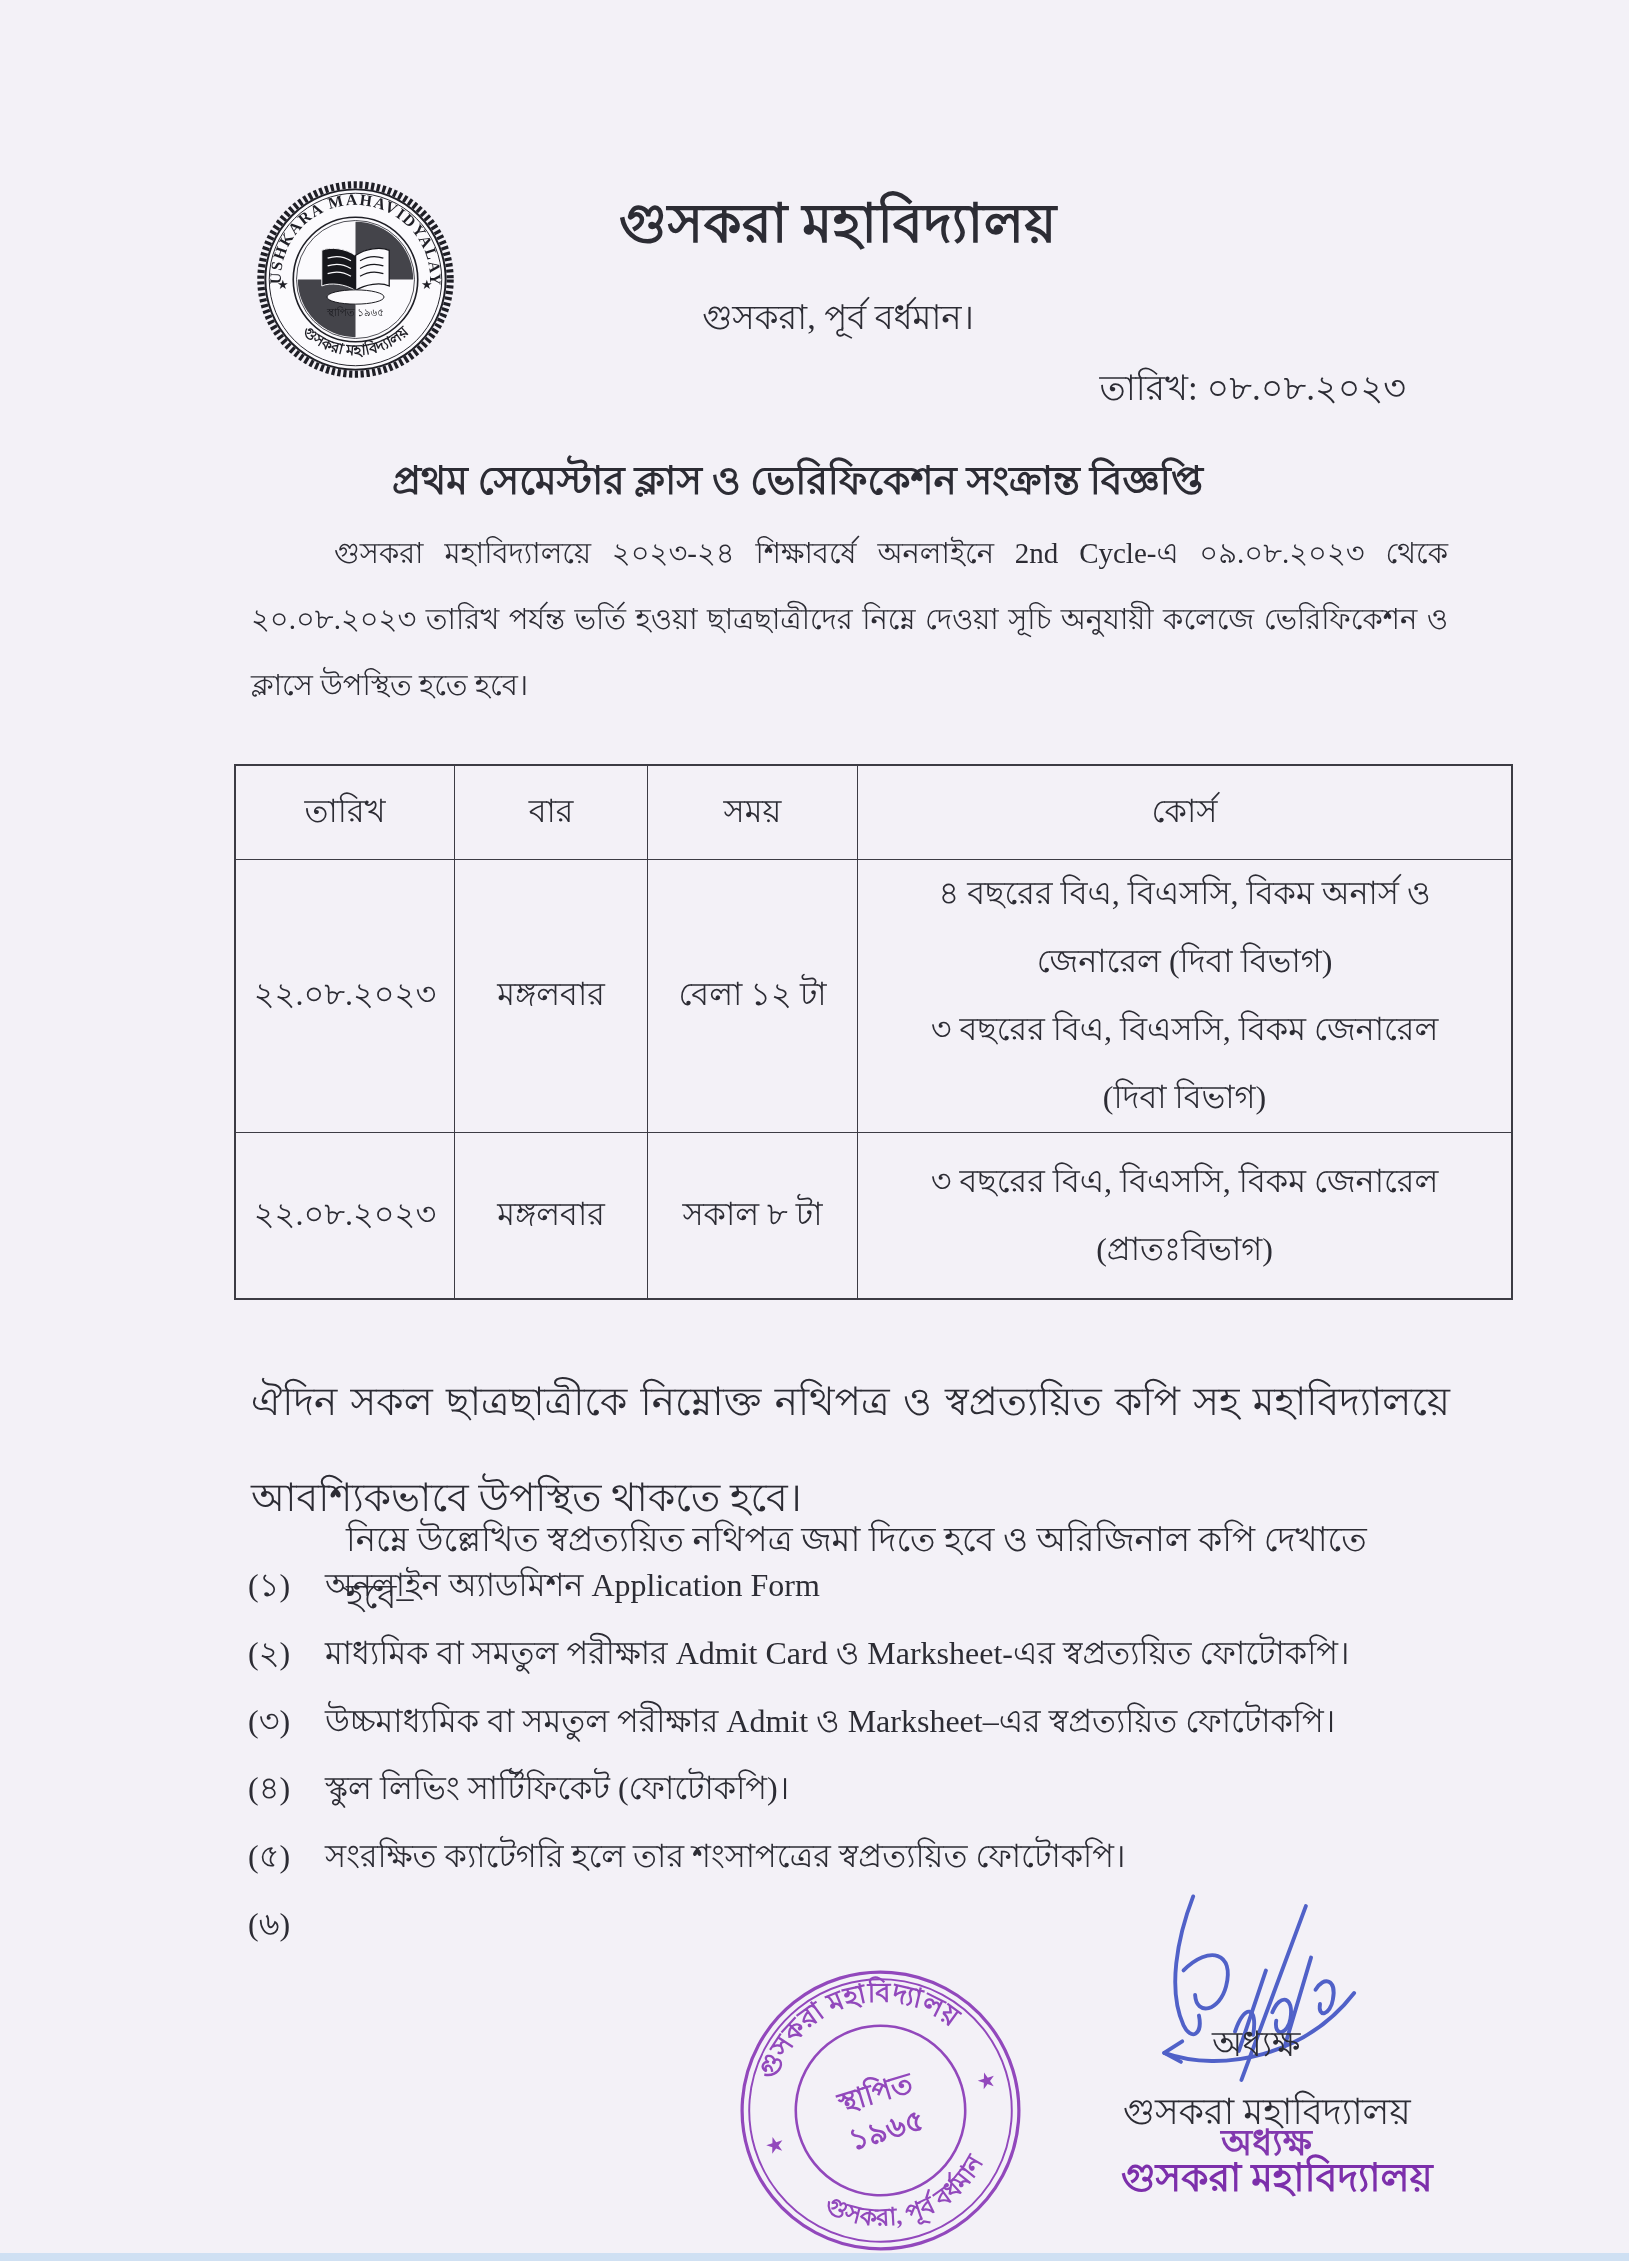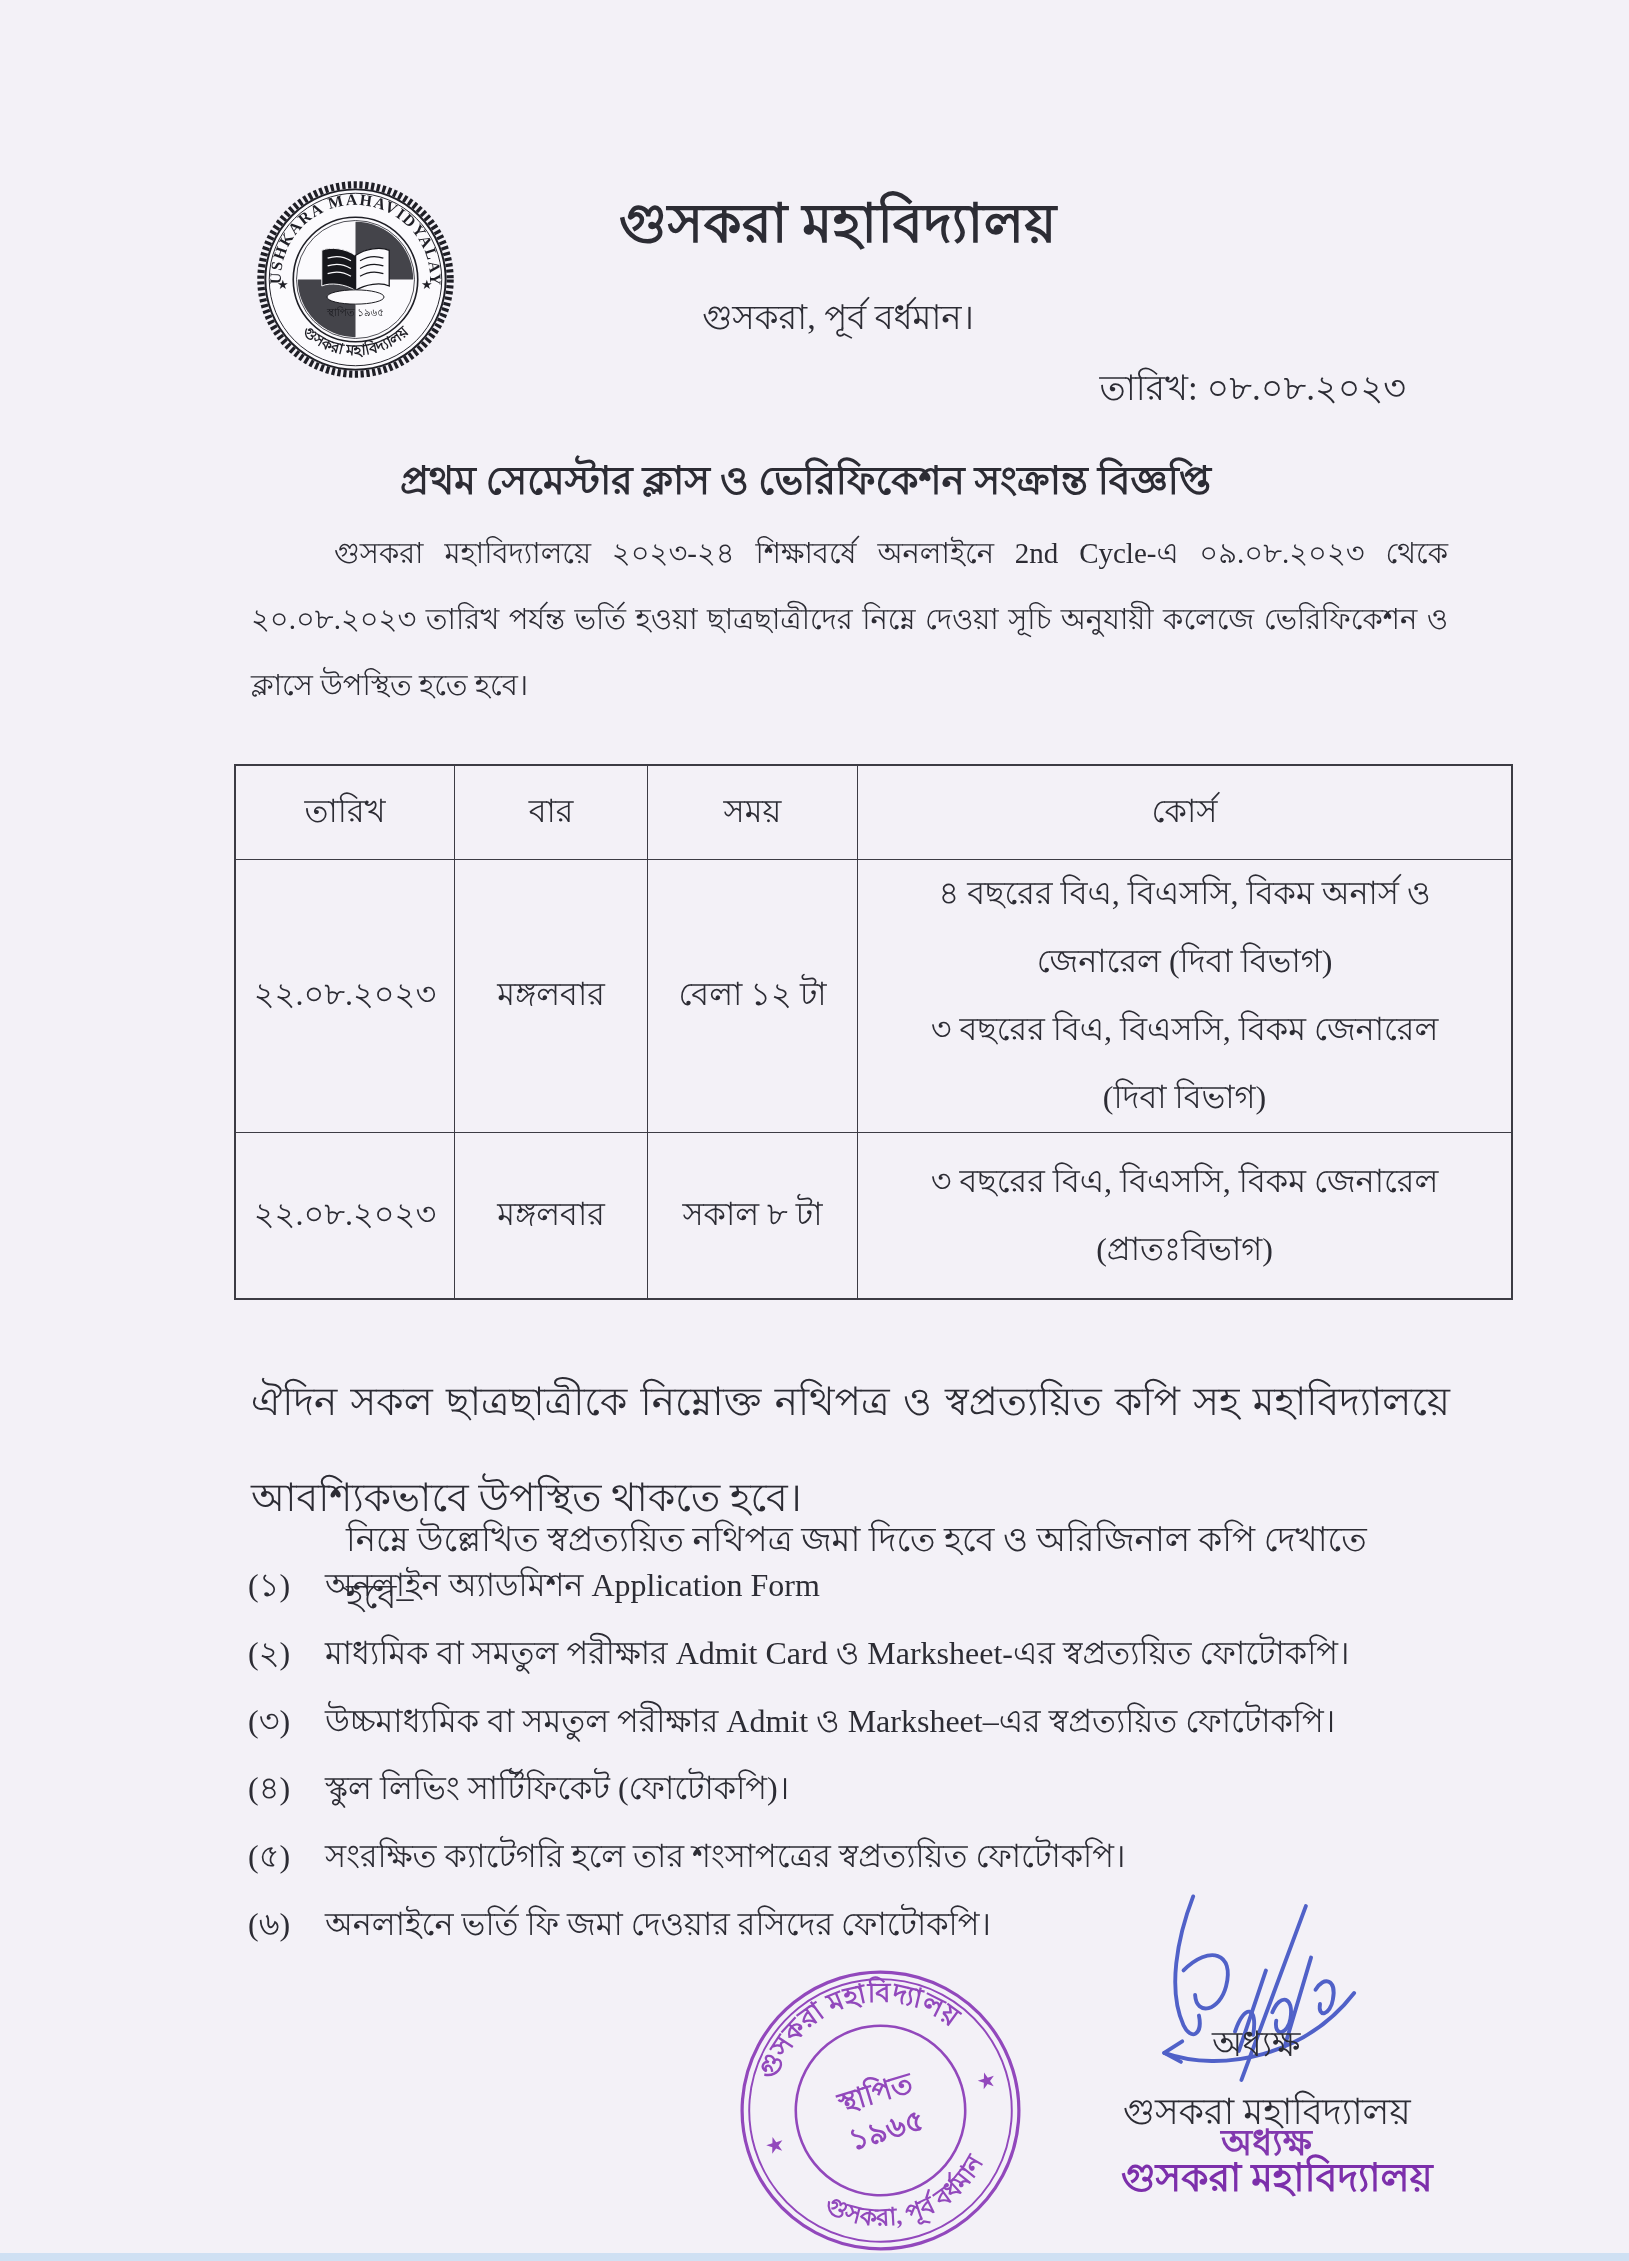--- a/index.html
+++ b/index.html
@@ -12,21 +12,21 @@
     overflow:hidden;
   }
   .abs{position:absolute;}
   
   #college-logo{left:255px;top:179px;width:201px;height:201px;}
   #college-name{left:451px;top:182px;width:774px;text-align:center;
     font-size:54px;font-weight:bold;letter-spacing:0.6px;}
   #college-location{left:451px;top:291px;width:774px;text-align:center;font-size:34px;}
   #notice-date{left:1019px;top:361px;width:387px;text-align:right;font-size:35px;}
   
-  #notice-title{left:254px;top:450px;width:1103px;text-align:center;
+  #notice-title{left:246px;top:450px;width:1103px;text-align:center;
     font-size:39px;font-weight:bold;}
   #notice-body{left:251px;top:520px;width:1197px;font-size:29px;line-height:2.28;
     text-align:justify;text-indent:83px;margin:0;}
   
   #schedule-table{
     left:234px;top:764px;width:1275px;
     display:grid;
     grid-template-columns:219px 193px 210px 653px;
     grid-template-rows:94px 273px 165px;
     border:2.6px solid #3c3c44;
@@ -145,21 +145,20 @@
   <div class="req-item abs" style="top:1763px">
     <span class="req-num">(৪)</span>
     <span>স্কুল লিভিং সার্টিফিকেট (ফোটোকপি)।</span>
   </div>
   <div class="req-item abs" style="top:1831px">
     <span class="req-num">(৫)</span>
     <span>সংরক্ষিত ক্যাটেগরি হলে তার শংসাপত্রের স্বপ্রত্যয়িত ফোটোকপি।</span>
   </div>
   <div class="req-item abs" style="top:1899px">
     <span class="req-num">(৬)</span>
-    <span>অনলাইনে ভর্তি ফি জমা দেওয়ার রসিদের ফোটোকপি।</span>
   </div>
 
   <svg id="principal-stamp" class="abs" viewBox="0 0 450 450">
     <defs>
       <path id="stamp-arc-top" d="M 57,225 A 168,168 0 0 1 393,225"></path>
       <path id="stamp-arc-bottom" d="M 47,225 A 178,178 0 0 0 403,225"></path>
     </defs>
     <circle cx="225" cy="225" r="214" fill="none" stroke="#8a3ab8" stroke-width="5"></circle>
     <circle cx="225" cy="225" r="203" fill="none" stroke="#8a3ab8" stroke-width="3"></circle>
     <circle cx="225" cy="225" r="131" fill="none" stroke="#8a3ab8" stroke-width="4"></circle>

